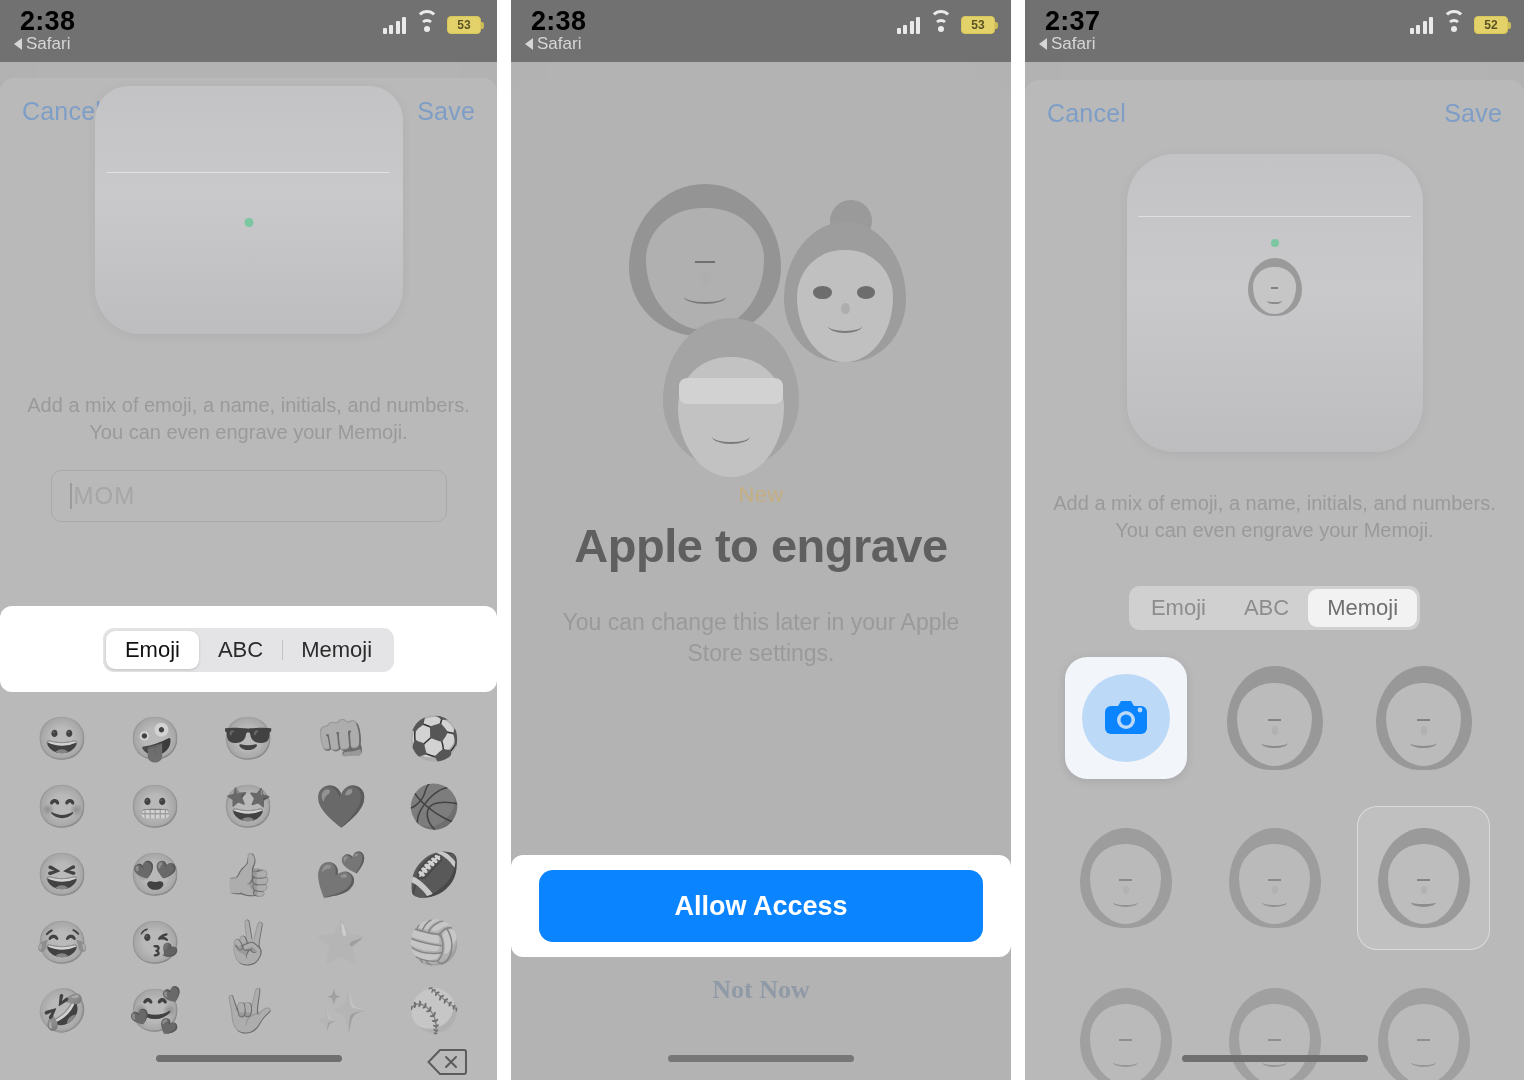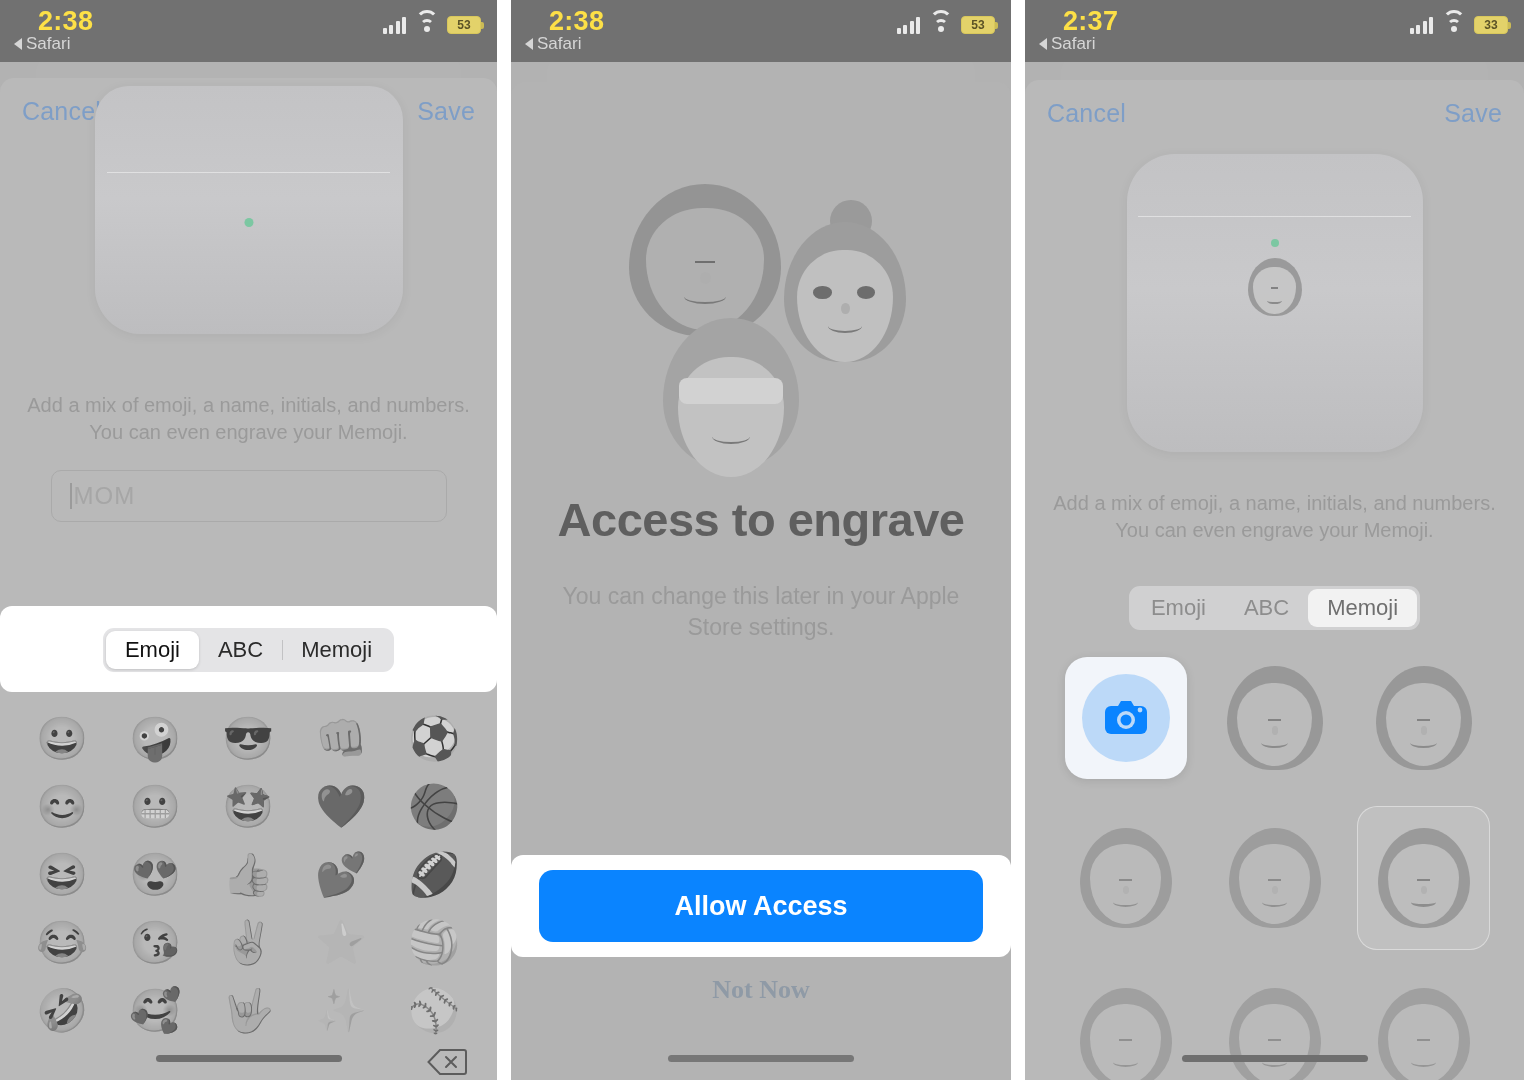--- a/index.html
+++ b/index.html
@@ -26,22 +26,22 @@
   .panel.p2 { width: 500px; }
   .panel.p3 { width: 499px; }
 
   
   .statusbar {
     position: absolute; top: 0; left: 0; right: 0; height: 62px;
     background: #717171;
     z-index: 6;
   }
   .sb-time {
-    position: absolute; left: 38px; top: 6px;
-    font-size: 27px; font-weight: bold; color: #fde047;
+    position: absolute; left: 20px; top: 6px;
+    font-size: 27px; font-weight: bold; color: #000000;
     letter-spacing: .3px;
   }
   .sb-back {
     position: absolute; left: 14px; top: 34px;
     font-size: 17px; color: #d6d6d6;
     display: flex; align-items: center; gap: 4px;
   }
   .sb-back .tri {
     width: 0; height: 0;
     border-top: 6px solid transparent;
@@ -459,22 +459,23 @@
         </div>
 
         <div class="face" style="position:absolute;left:152px;top:236px;width:136px;height:150px;">
           <div class="hair" style="background:#a4a4a4;"></div>
           <div class="skin" style="background:#c2c2c2;top:26%;"></div>
           <div style="position:absolute;left:12%;top:40%;width:76%;height:17%;background:#d2d2d2;border-radius:8px;"></div>
           <div class="mouth" style="top:74%;"></div>
         </div>
       </div>
 
+      <div class="ob-new">New</div>
       <div class="ob-title">
-        <div>Access to engrave</div>
+        <div>Apple to engrave</div>
       </div>
       <div class="ob-body ob-body2">You can change this later in your Apple Store settings.</div>
 
       <div class="hl-band" style="top:773px;height:102px;left:0;right:0;"></div>
 
       <div style="position:absolute;top:788px;left:28px;right:28px;z-index:21;">
         <div class="cta">Allow Access</div>
       </div>
 
       <div class="notnow" style="position:absolute;top:857px;left:0;right:0;font-family:Liberation Serif, serif;">Not Now</div>
@@ -497,21 +498,21 @@
             <i></i>
             <i></i>
             <i></i>
           </span>
         <span class="wifi">
             <b></b>
             <b></b>
             <b></b>
           </span>
         <span class="batt">
-          <span>33</span>
+          <span>52</span>
         </span>
       </div>
     </div>
 
     <div class="behind-card"></div>
 
     <div class="sheet">
       <div class="navbar">
         <span class="navbtn">Cancel</span>
         <span class="navbtn">Save</span>

